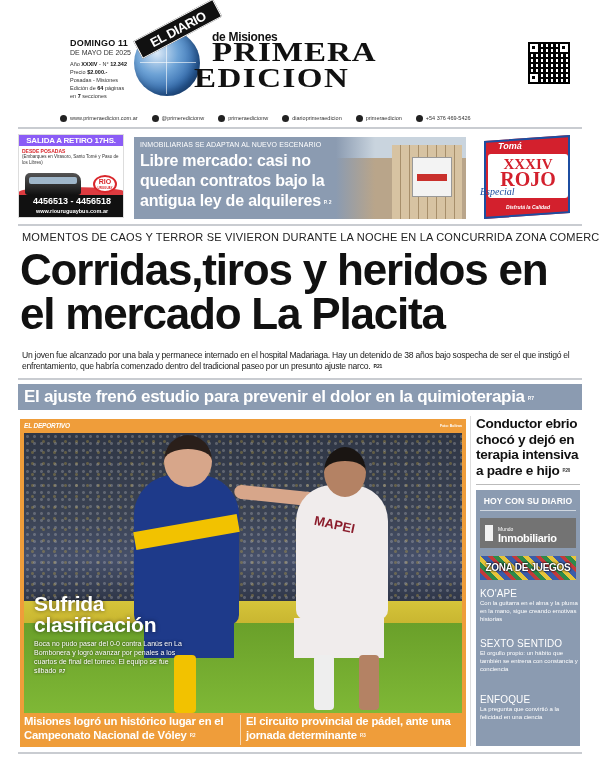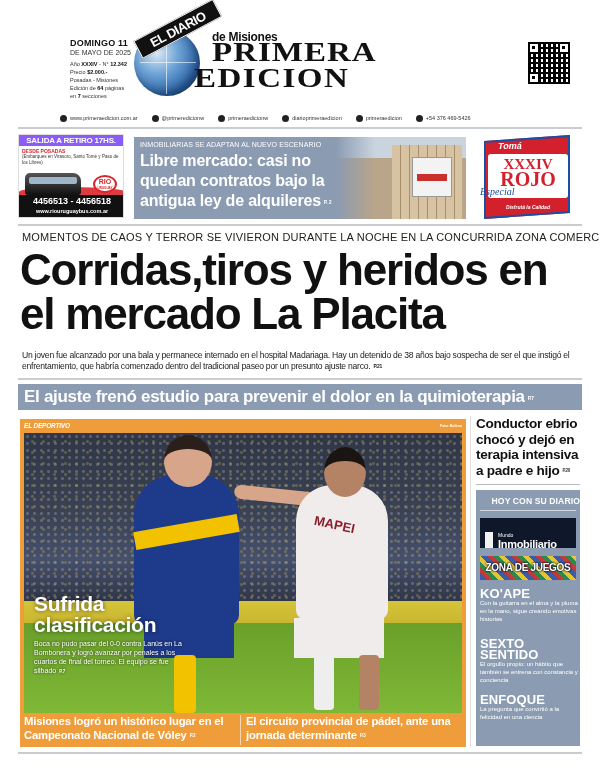--- a/index.html
+++ b/index.html
@@ -112,32 +112,32 @@
   .sport-story + .sport-story { border-left: 1px solid rgba(255,255,255,0.6); padding-left: 5px; }
   .sport-story .page-ref { font-size: 4.5px; }
 
   
   .side-story { left: 476px; top: 416px; width: 106px; font-weight: bold; font-size: 13.6px; line-height: 15.5px; color: #111; letter-spacing: -0.3px; }
   .side-story .page-ref { font-size: 4.5px; color: #333; }
   .side-rule { left: 476px; top: 484px; width: 104px; height: 1px; background: #bbb; }
   .side-col-border { left: 470px; top: 416px; width: 1px; height: 330px; background: #ddd; }
 
   .side-box { left: 476px; top: 490px; width: 104px; height: 256px; background: #8b9bb1; }
-  .side-head { position: absolute; left: 0; top: 6px; width: 104px; text-align: right; color: #fff; font-weight: bold; font-size: 8.6px; letter-spacing: 0.1px; }
+  .side-head { position: absolute; left: 0; top: 6px; width: 104px; text-align: center; color: #fff; font-weight: bold; font-size: 8.6px; letter-spacing: 0.1px; }
   .side-head-rule { position: absolute; left: 4px; top: 20px; width: 96px; height: 1px; background: rgba(255,255,255,0.6); }
-  .mundo { position: absolute; left: 4px; top: 28px; width: 96px; height: 30px; background: #0f172a; display: flex; align-items: flex-end; }
+  .mundo { position: absolute; left: 4px; top: 28px; width: 96px; height: 30px; background: #737373; display: flex; align-items: center; }
   .mundo-door { width: 8px; height: 16px; background: #f2f2f2; margin-left: 5px; margin-right: 5px; }
   .mundo-text { color: #fff; line-height: 8px; }
   .mundo-text small { display: block; font-size: 5px; }
   .mundo-text b { font-size: 11px; letter-spacing: -0.3px; }
   .zona { position: absolute; left: 4px; top: 66px; width: 96px; height: 24px;
     background: repeating-linear-gradient(45deg, #3b5ca8 0 5px, #c23b3b 5px 9px, #2e8a4a 9px 13px, #e6c43a 13px 17px);
     color: #fff; font-weight: bold; font-size: 10px; text-align: center; line-height: 24px; text-shadow: 0 0 2px #000, 0 0 2px #000; letter-spacing: -0.3px; }
   .side-item { position: absolute; left: 4px; width: 98px; color: #fff; }
-  .side-item-title { font-weight: bold; font-size: 13px; line-height: 11px; letter-spacing: 0.1px; }
+  .side-item-title { font-weight: normal; font-size: 10px; line-height: 11px; letter-spacing: 0.1px; }
   .side-item-body { font-size: 6px; line-height: 8px; }
 
   .rule-bottom { left: 18px; top: 752px; width: 564px; height: 2px; background: #c9ccd1; }
 </style>
 </head>
 <body>
 
 <div class="abs dateblock">
   <div class="date-day">DOMINGO 11</div>
   <div class="date-rest">DE MAYO DE 2025</div>

